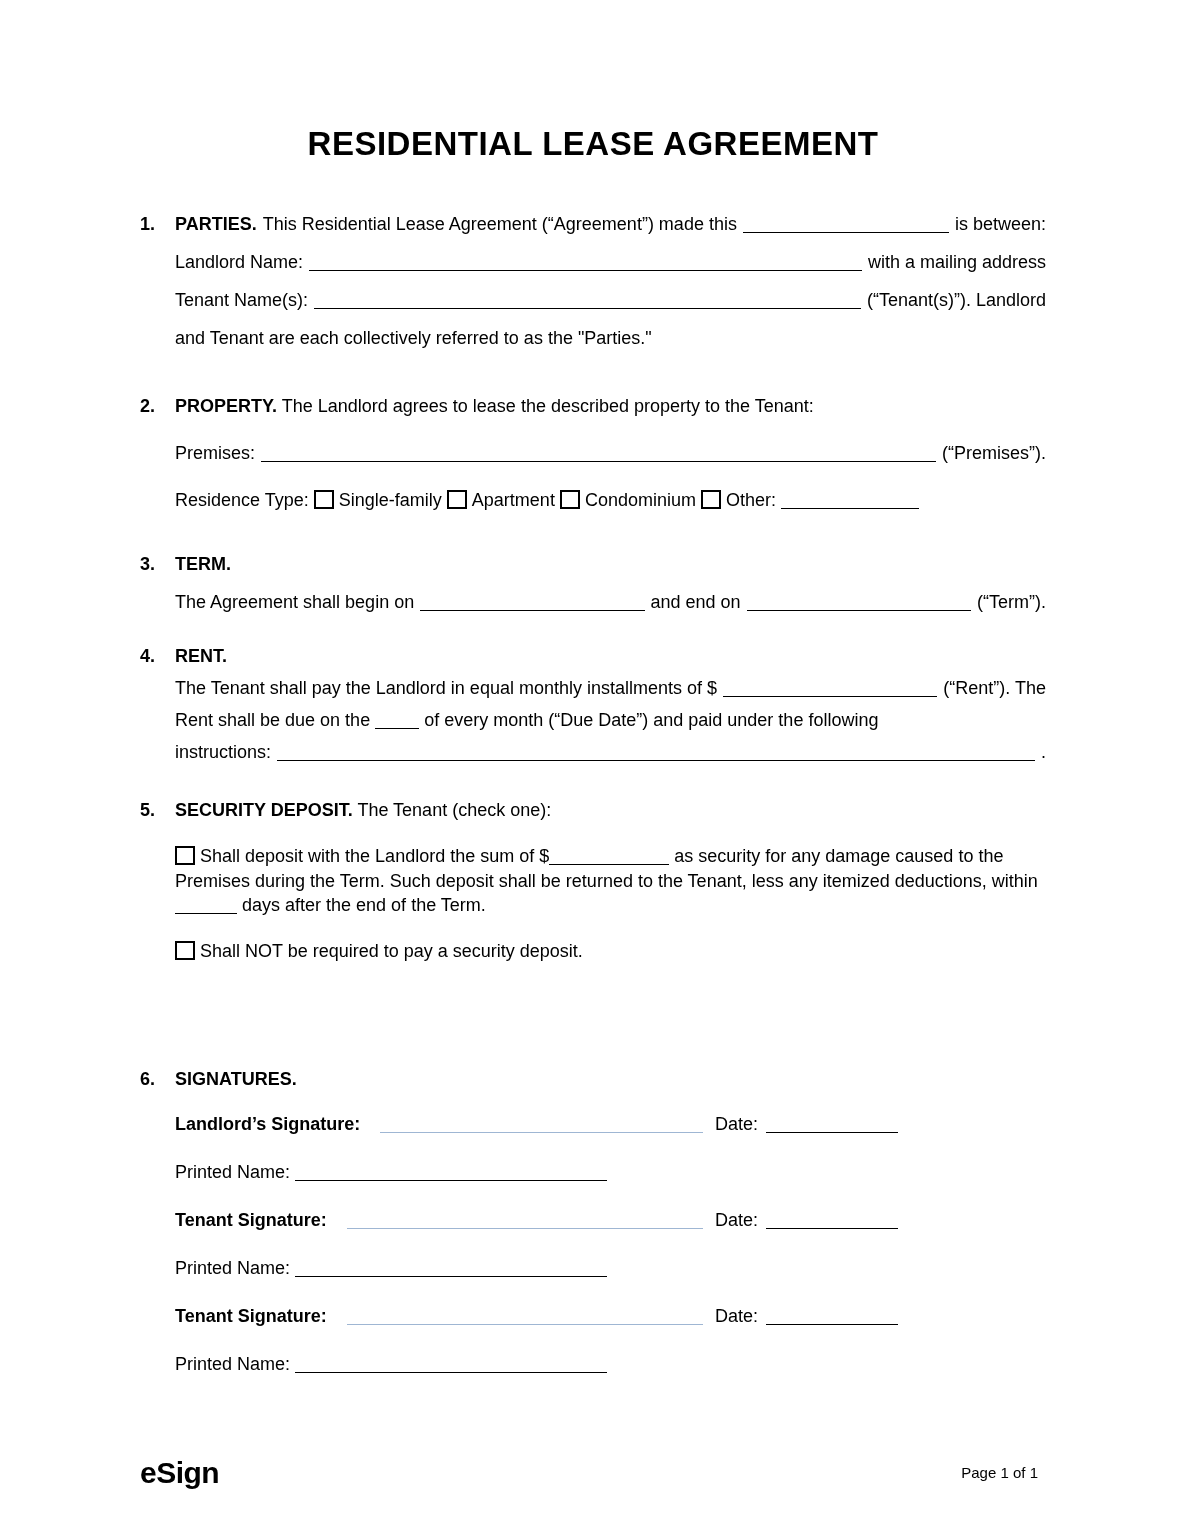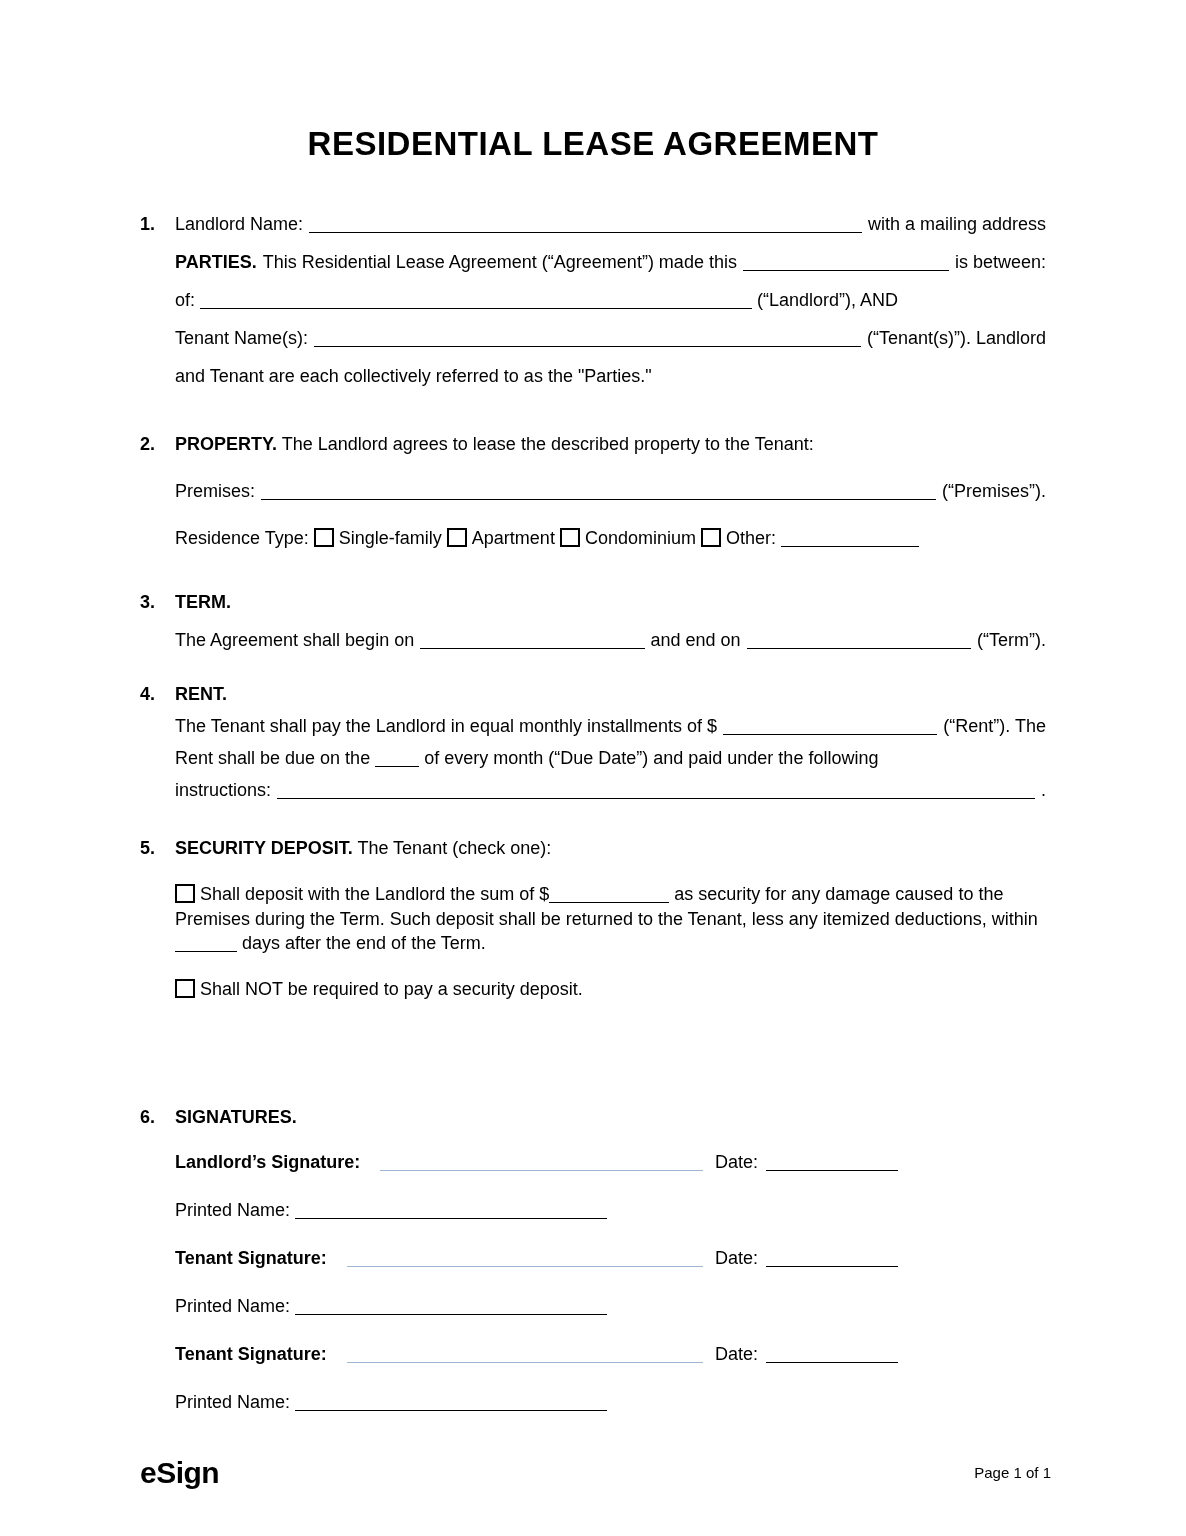--- a/index.html
+++ b/index.html
@@ -38,51 +38,46 @@
   .sec-security { margin-bottom:90px; }
   .sec-security .head { margin-bottom:22px; }
   .cb-para { line-height:24.5px; margin-bottom:22px; white-space:normal; }
   .sec-signatures .head { margin-bottom:22px; }
   .sig-row { display:flex; align-items:baseline; margin-bottom:25px; white-space:nowrap; }
   .sig-left { display:flex; align-items:baseline; width:528px; gap:20px; flex-shrink:0; }
   .sig-left .grow { flex:1; }
   .date-label { margin-left:12px; margin-right:8px; }
   .printed-row { margin-bottom:25px; white-space:nowrap; }
   .footer {
-    position:absolute; left:140px; right:135px; bottom:52px;
+    position:absolute; left:140px; right:148px; bottom:52px;
     display:flex; justify-content:space-between; align-items:flex-end;
   }
   .brand { font-weight:bold; font-size:30px; letter-spacing:-0.5px; }
   .page-label { font-size:15px; }
 </style>
 </head>
 <body>
 
 <div class="page">
 
   <h1 class="title">RESIDENTIAL LEASE AGREEMENT</h1>
 
   <div class="sec sec-parties">
     <div class="sec-num">1.</div>
     <div class="sec-body">
       <div class="fline">
-        <span>Landlord Name:</span>
-        <span class="blank grow"></span>
-        <span>with a mailing address</span>
-      </div>
-      <div class="fline">
         <span class="bold">PARTIES.</span>
         <span>This Residential Lease Agreement (“Agreement”) made this</span>
         <span class="blank grow"></span>
         <span>is between:</span>
       </div>
-      <div class="line">
-        <span>of:</span>
-        <span class="blank" style="width:552px"></span>
-        <span>(“Landlord”), AND</span>
+      <div class="fline">
+        <span>Landlord Name:</span>
+        <span class="blank grow"></span>
+        <span>with a mailing address</span>
       </div>
       <div class="fline">
         <span>Tenant Name(s):</span>
         <span class="blank grow"></span>
         <span>(“Tenant(s)”). Landlord</span>
       </div>
       <div class="line">
         <span>and Tenant are each collectively referred to as the "Parties."</span>
       </div>
     </div>

